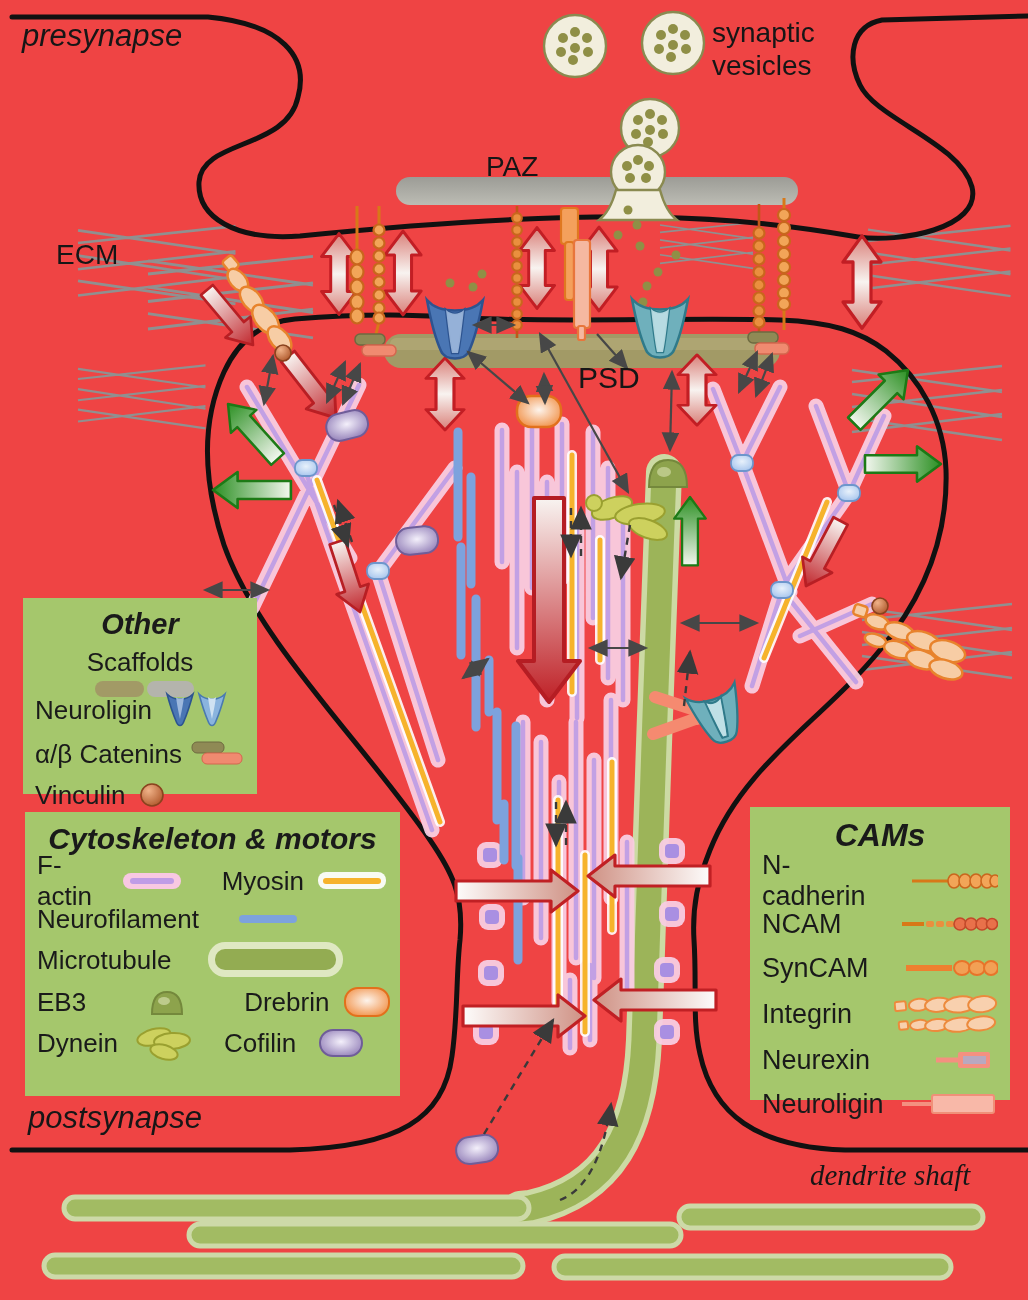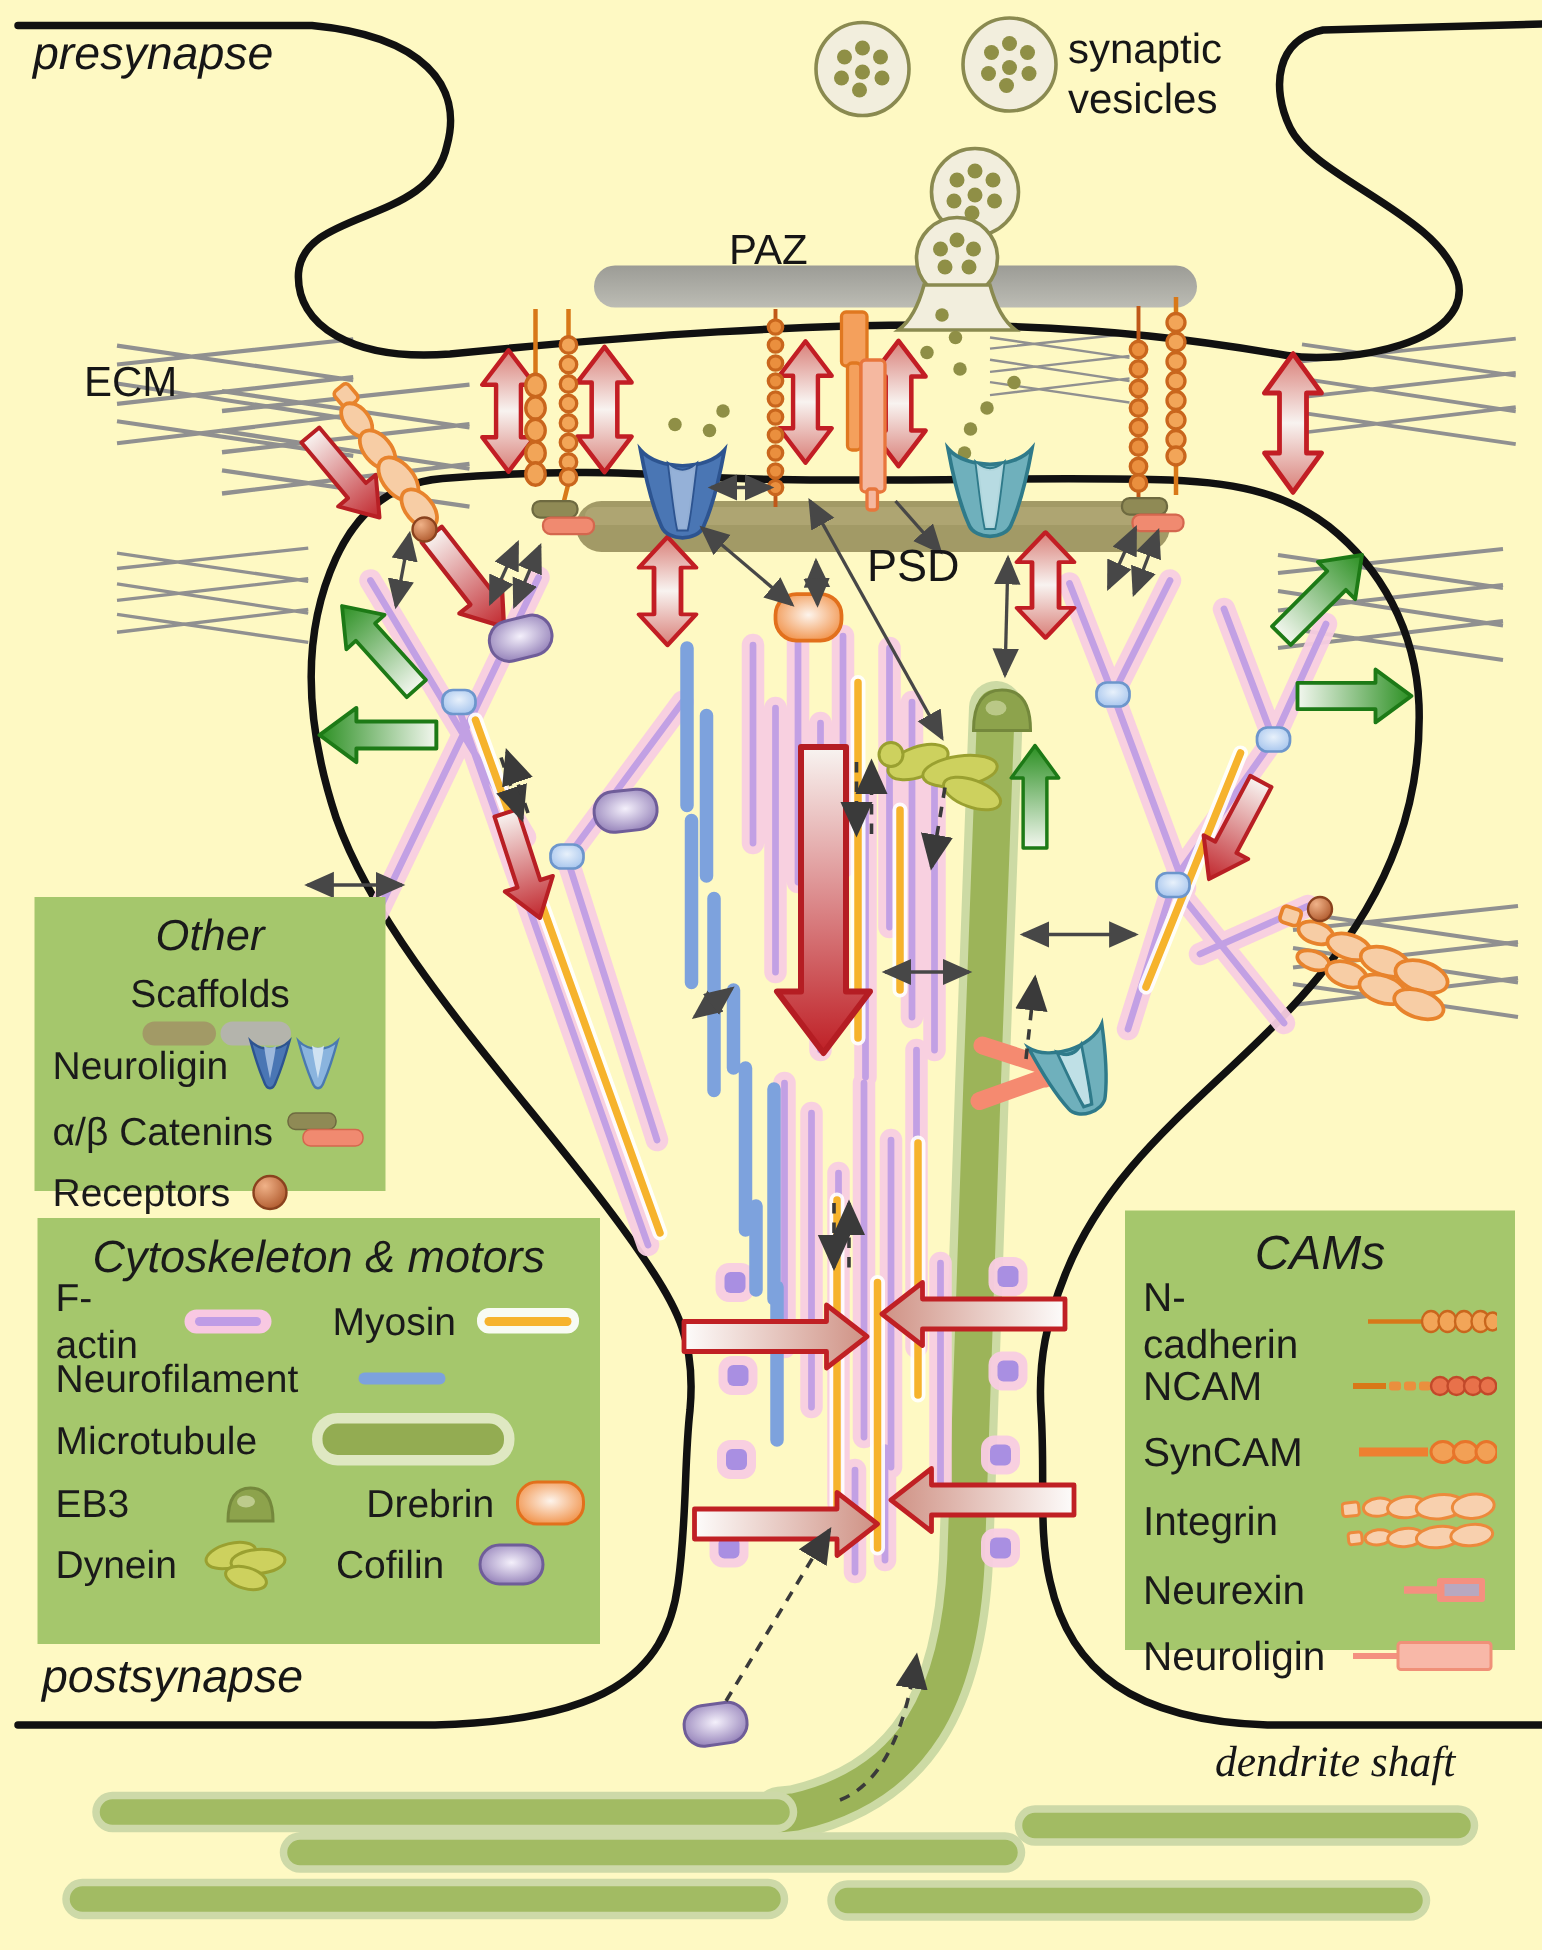--- a/index.html
+++ b/index.html
@@ -1,22 +1,22 @@
 <!DOCTYPE html>
 <html><head>
 <meta charset="utf-8">
 <style>
   html,body{margin:0;padding:0;background:#fff;}
-  #stage{position:relative;width:1028px;height:1300px;background:#fef9c3;overflow:hidden;
+  #stage{position:relative;width:1028px;height:1300px;background:#ef4444;overflow:hidden;
          font-family:"Liberation Sans", sans-serif;color:#1a1a1a;}
   #art{position:absolute;left:0;top:0;}
   .lbl{position:absolute;color:#161616;white-space:pre-line;line-height:1.18;}
   .italic{font-style:italic;}
   .legend{position:absolute;background:#a5c76c;box-sizing:border-box;padding:8px 12px;}
-  .legend .title{font-weight:normal;font-style:italic;text-align:center;font-size:30px;margin:2px 0 6px 0;}
+  .legend .title{font-weight:bold;font-style:italic;text-align:center;font-size:30px;margin:2px 0 6px 0;}
   .lrow{display:flex;align-items:center;}
   .lrow .lab{font-size:26px;}
   .sw{display:inline-flex;align-items:center;}
   .camrow{display:flex;align-items:center;justify-content:space-between;height:44px;}
   .camrow .lab{font-size:27px;}
 </style>
 </head>
 <body>
 
 <div id="stage">
@@ -460,21 +460,21 @@
   <div class="lrow" style="height:42px;">
     <span class="lab">α/β Catenins</span>
     <span class="sw" style="margin-left:8px;">
       <svg width="54" height="26">
             <rect x="2" y="1" width="32" height="11" rx="5" fill="#8f8a55" stroke="#6e6a40"></rect>
             <rect x="12" y="12" width="40" height="11" rx="5" fill="#f08a70" stroke="#d4674e"></rect>
           </svg>
     </span>
   </div>
   <div class="lrow" style="height:40px;">
-    <span class="lab">Receptors</span>
+    <span class="lab">Vinculin</span>
     <span class="sw" style="margin-left:12px;">
       <svg width="28" height="28">
             <circle cx="14" cy="14" r="11" fill="url(#gVinc)" stroke="#8a421e" stroke-width="1.6"></circle>
           </svg>
     </span>
   </div>
 </div>
 
 <div class="legend" style="left:25px;top:812px;width:375px;height:284px;">
   <div class="title">Cytoskeleton &amp; motors</div>

